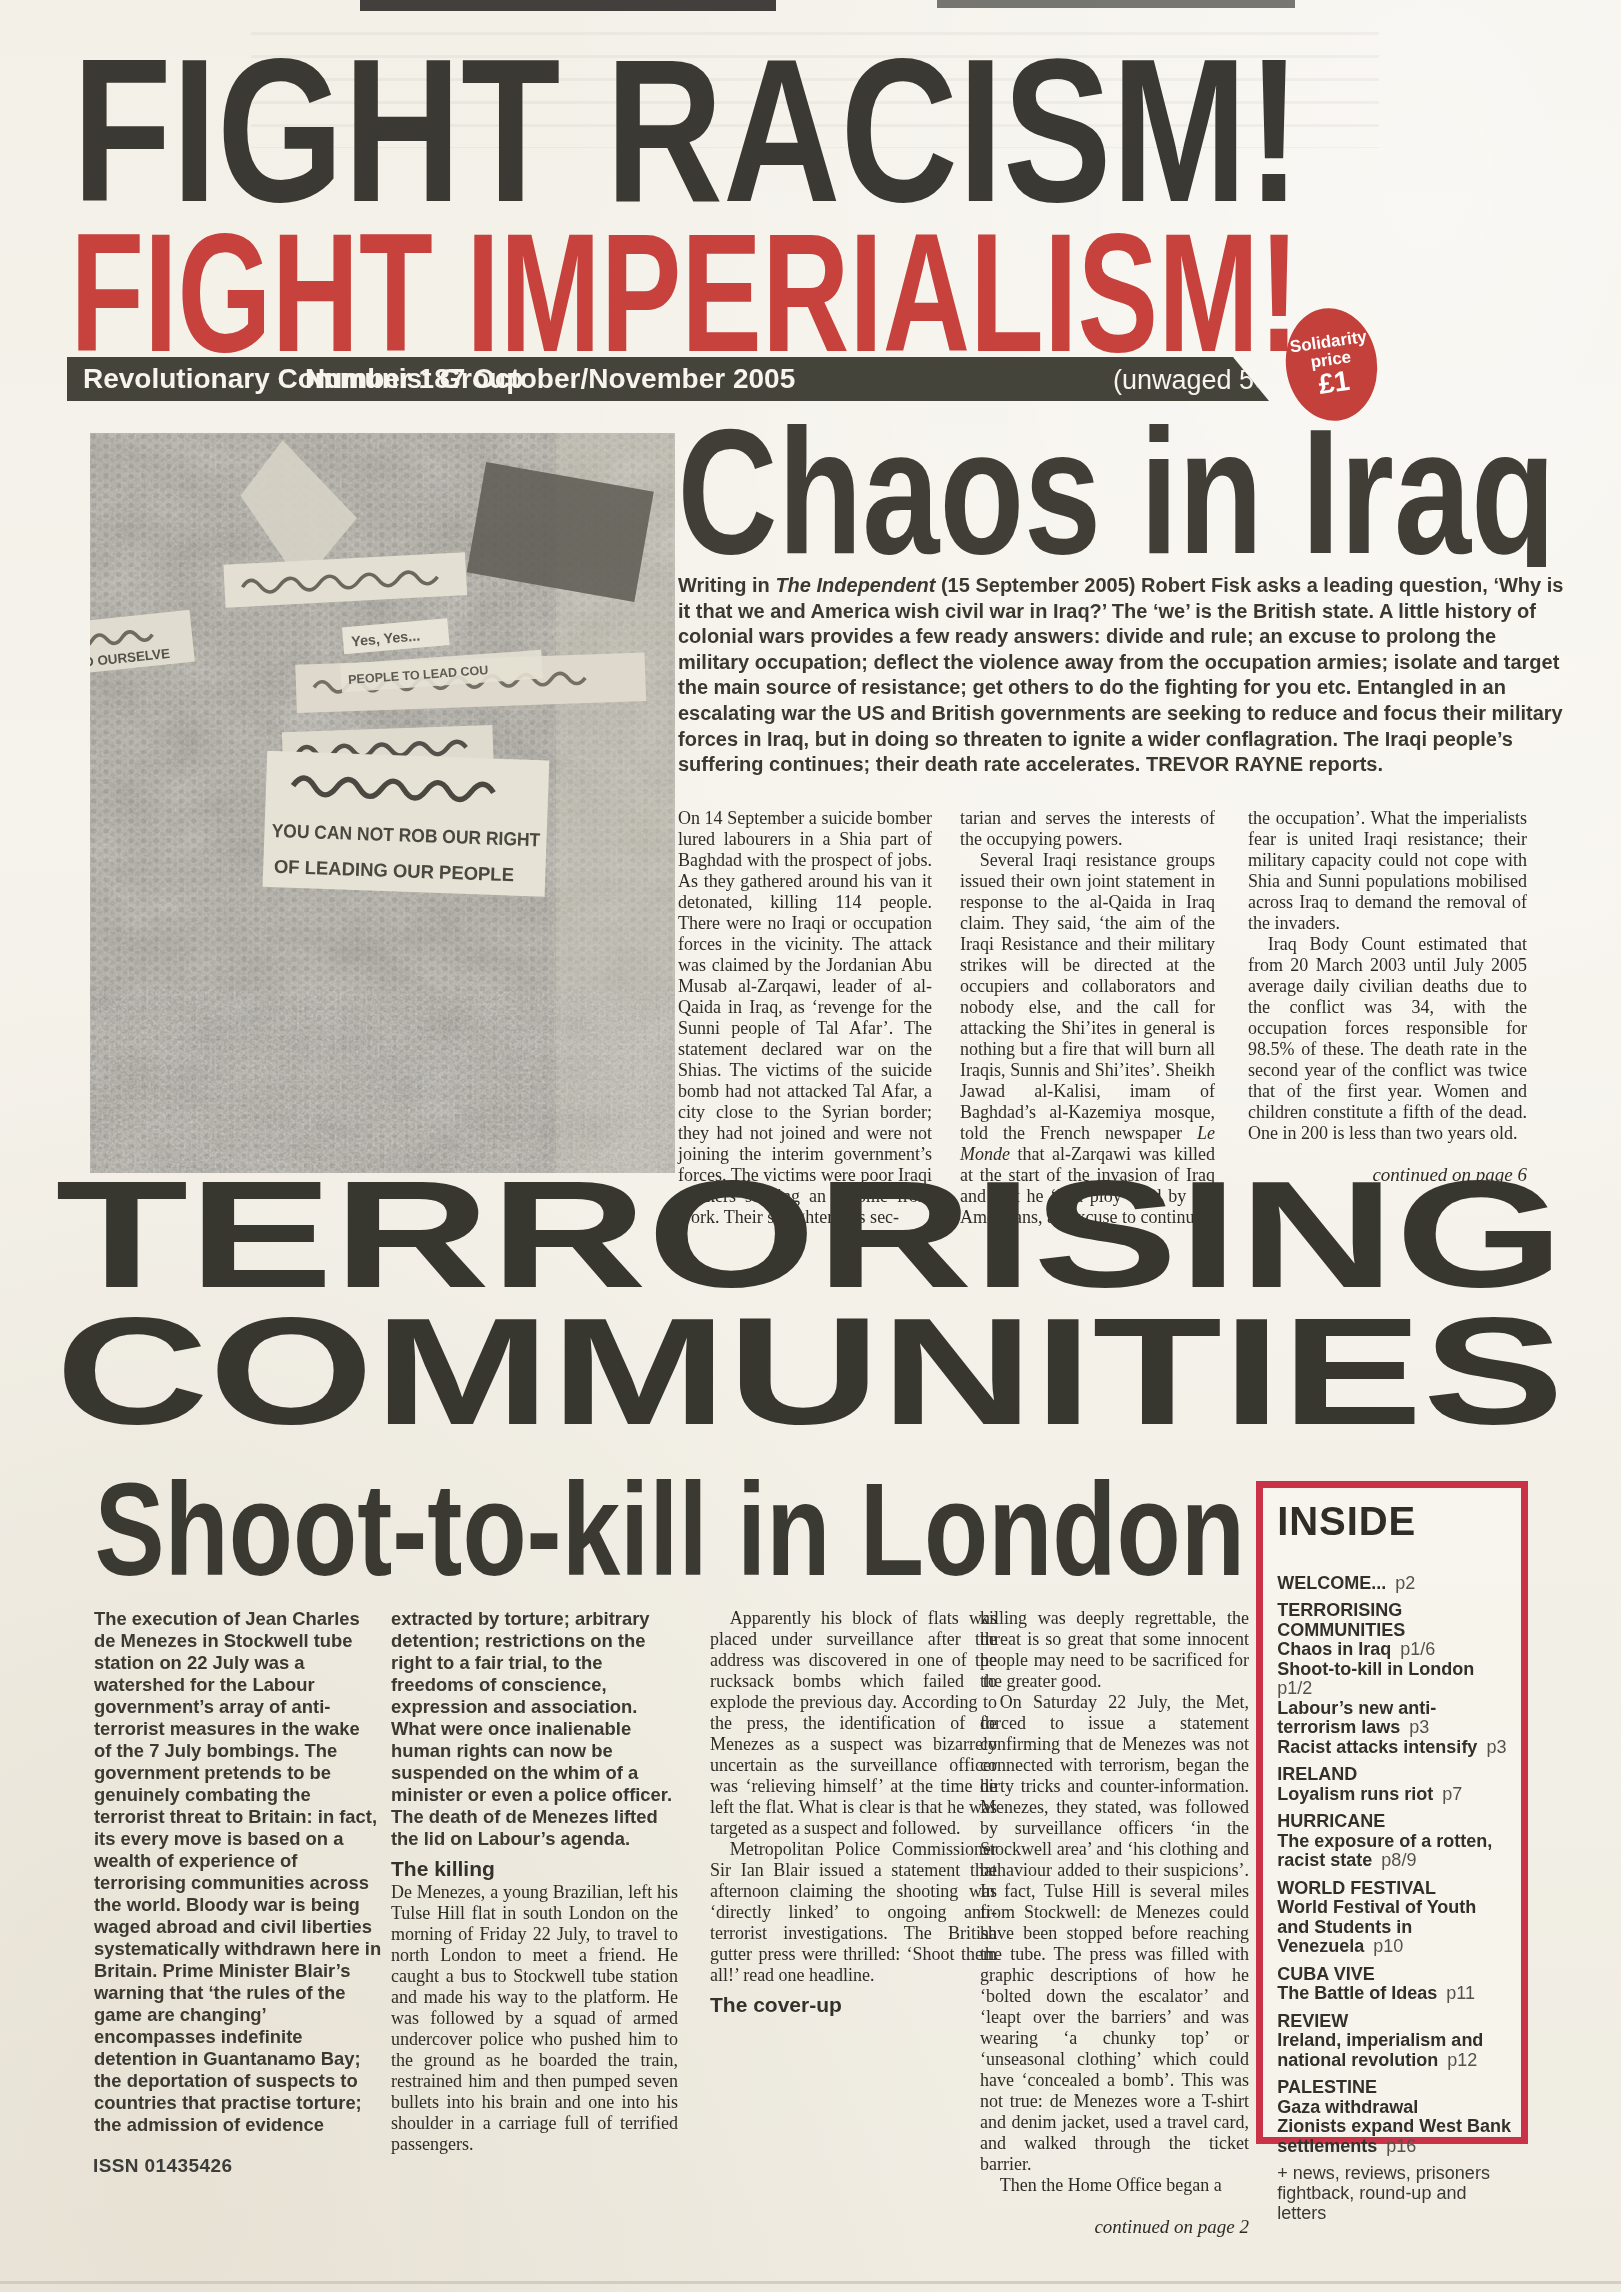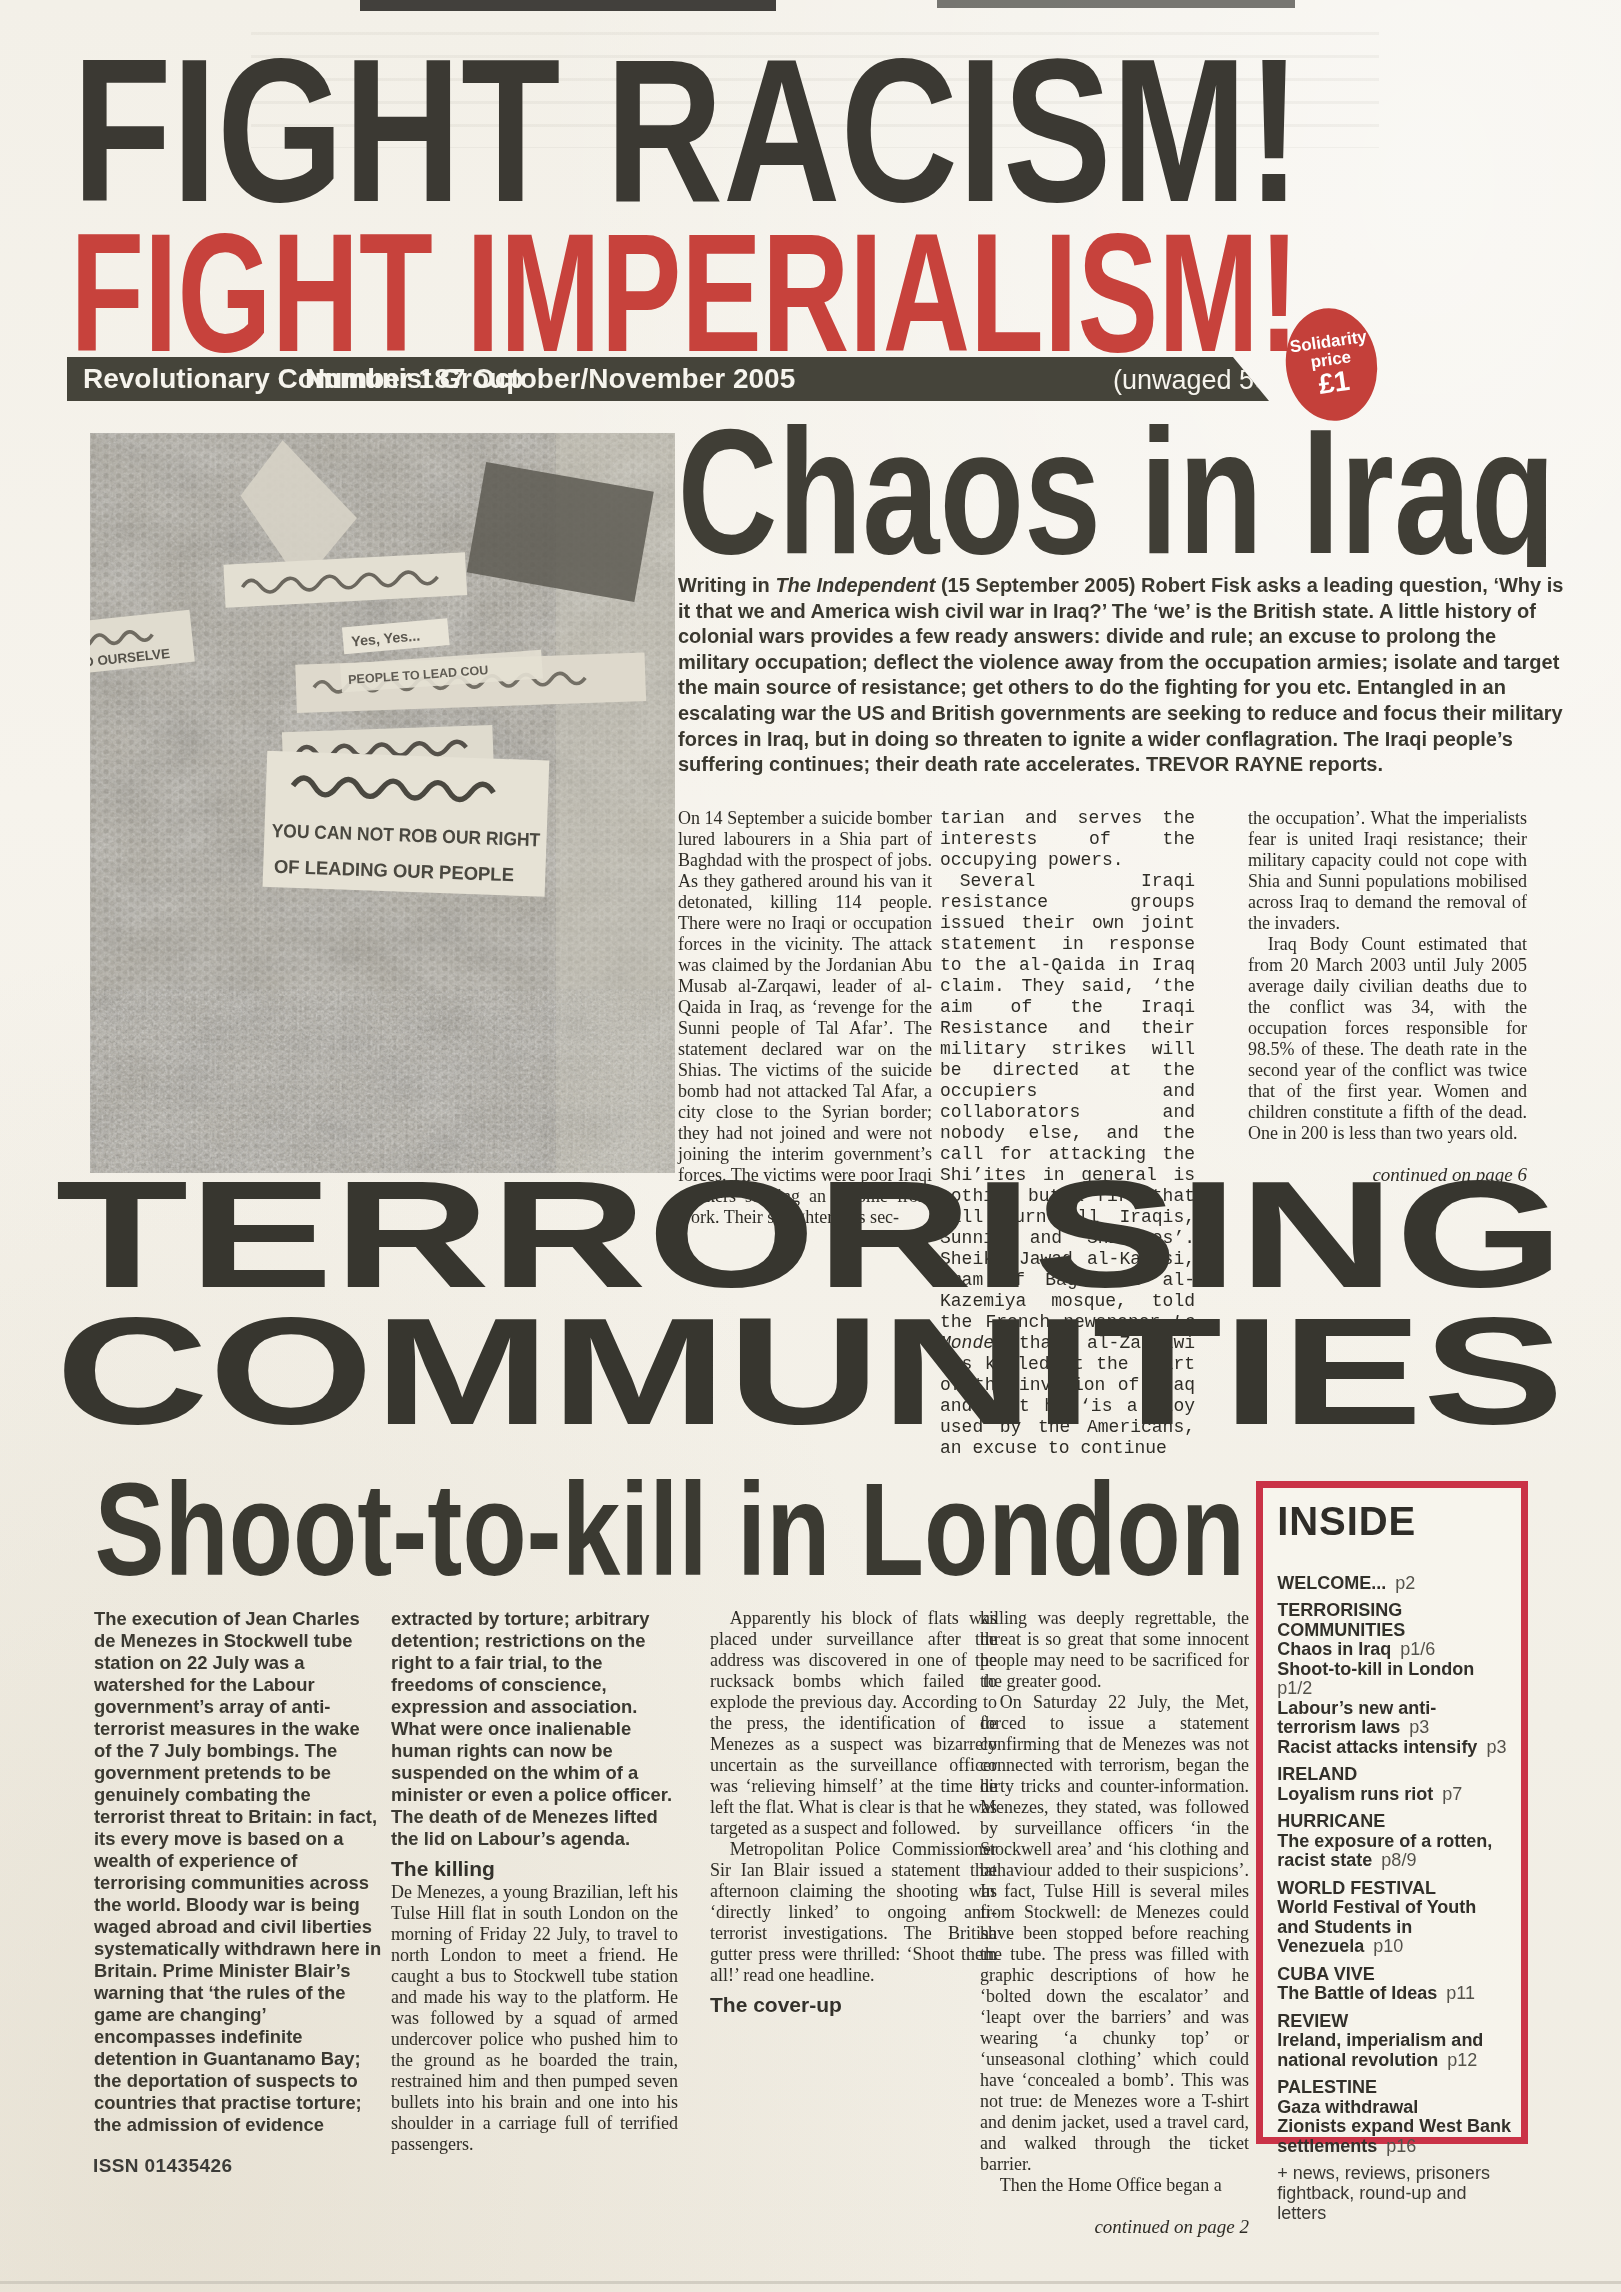--- a/index.html
+++ b/index.html
@@ -148,21 +148,21 @@
     <text x="4" y="150" font-size="198" fill="#403e36" textLength="980" lengthAdjust="spacingAndGlyphs">Chaos in Iraq</text>
   </svg>
 
   <div class="abs intro" style="left:678px;top:573px;width:887px;">
     <span>Writing in </span><span class="it">The Independent</span><span> (15 September 2005) Robert Fisk asks a leading question, ‘Why is it that we and America wish civil war in Iraq?’ The ‘we’ is the British state. A little history of colonial wars provides a few ready answers: divide and rule; an excuse to prolong the military occupation; deflect the violence away from the occupation armies; isolate and target the main source of resistance; get others to do the fighting for you etc. Entangled in an escalating war the US and British governments are seeking to reduce and focus their military forces in Iraq, but in doing so threaten to ignite a wider conflagration. The Iraqi people’s suffering continues; their death rate accelerates. TREVOR RAYNE reports.</span>
   </div>
 
   <div class="abs serifcol" style="left:678px;top:808px;width:254px;">
     <p>On 14 September a suicide bomber lured labourers in a Shia part of Baghdad with the prospect of jobs. As they gathered around his van it detonated, killing 114 people. There were no Iraqi or occupation forces in the vicinity. The attack was claimed by the Jordanian Abu Musab al-Zarqawi, leader of al-Qaida in Iraq, as ‘revenge for the Sunni people of Tal Afar’. The statement declared war on the Shias. The victims of the suicide bomb had not attacked Tal Afar, a city close to the Syrian border; they had not joined and were not joining the interim government’s forces. The victims were poor Iraqi workers seeking an income from work. Their slaughter was sec-</p>
   </div>
-  <div class="abs serifcol" style="left:940px;top:808px;width:255px;font-family:Liberation Mono, monospace;">
+  <div class="abs serifcol" style="left:960px;top:808px;width:255px;">
     <p>tarian and serves the interests of the occupying powers.</p>
     <p class="ind"><span>Several Iraqi resistance groups issued their own joint statement in response to the al-Qaida in Iraq claim. They said, ‘the aim of the Iraqi Resistance and their military strikes will be directed at the occupiers and collaborators and nobody else, and the call for attacking the Shi’ites in general is nothing but a fire that will burn all Iraqis, Sunnis and Shi’ites’. Sheikh Jawad al-Kalisi, imam of Baghdad’s al-Kazemiya mosque, told the French newspaper </span><span class="it">Le Monde</span><span> that al-Zarqawi was killed at the start of the invasion of Iraq and that he ‘is a ploy used by the Americans, an excuse to continue</span></p>
   </div>
   <div class="abs serifcol" style="left:1248px;top:808px;width:279px;">
     <p>the occupation’. What the imperialists fear is united Iraqi resistance; their military capacity could not cope with Shia and Sunni populations mobilised across Iraq to demand the removal of the invaders.</p>
     <p class="ind">Iraq Body Count estimated that from 20 March 2003 until July 2005 average daily civilian deaths due to the conflict was 34, with the occupation forces responsible for 98.5% of these. The death rate in the second year of the conflict was twice that of the first year. Women and children constitute a fifth of the dead. One in 200 is less than two years old.</p>
     <div class="continued">continued on page 6</div>
   </div>
 
   <svg class="abs" style="left:52px;top:1166px;" width="1522" height="269" viewBox="0 0 1700 300">

